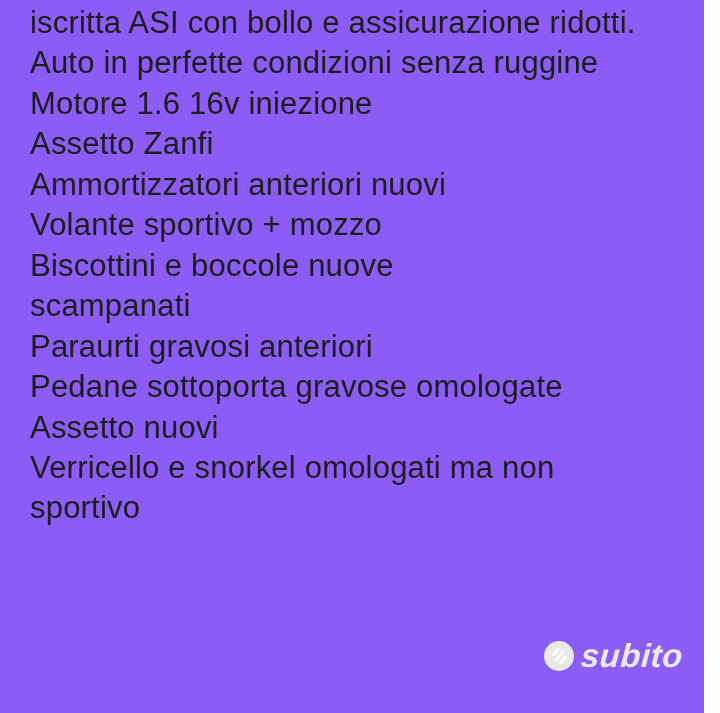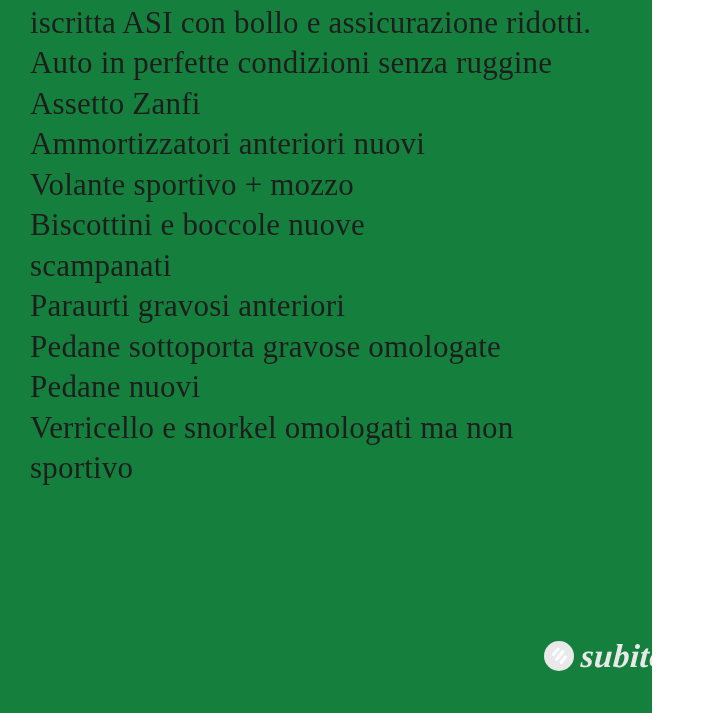--- a/index.html
+++ b/index.html
@@ -2,25 +2,25 @@
 <html><head>
 <meta charset="utf-8">
 <style>
   html, body {
     margin: 0;
     padding: 0;
     background: #ffffff;
   }
   .page {
     position: relative;
-    width: 652px;
+    width: 704px;
     height: 713px;
-    background: #15803d;
+    background: #8b5cf6;
     overflow: hidden;
-    font-family: Liberation Serif, serif;
+    font-family: Liberation Sans, sans-serif;
   }
   .description {
     position: absolute;
     top: 3px;
     left: 30px;
     right: 8px;
     color: #1d1d1d;
     font-size: 31px;
     line-height: 40.45px;
     letter-spacing: 0.2px;
@@ -54,28 +54,29 @@
   }
 </style>
 </head>
 <body>
 
 <div class="page">
 
   <div class="description">
     <div class="line">iscritta ASI con bollo e assicurazione ridotti.</div>
     <div class="line">Auto in perfette condizioni senza ruggine</div>
+    <div class="line">Motore 1.6 16v iniezione</div>
     <div class="line">Assetto Zanfi</div>
     <div class="line">Ammortizzatori anteriori nuovi</div>
     <div class="line">Volante sportivo + mozzo</div>
     <div class="line">Biscottini e boccole nuove</div>
     <div class="line">scampanati</div>
     <div class="line">Paraurti gravosi anteriori</div>
     <div class="line">Pedane sottoporta gravose omologate</div>
-    <div class="line">Pedane nuovi</div>
+    <div class="line">Assetto nuovi</div>
     <div class="line">Verricello e snorkel omologati ma non</div>
     <div class="line">sportivo</div>
   </div>
 
   <div class="watermark">
     <svg class="logo-circle" viewBox="0 0 30 30" xmlns="http://www.w3.org/2000/svg" aria-hidden="true">
       <circle cx="15" cy="15" r="15" fill="currentColor"></circle>
       <path d="M14 8 L9.5 13.5" stroke="#ffffff" stroke-width="3" stroke-linecap="round" fill="none"></path>
       <path d="M19 10.5 L12.5 18.5" stroke="#ffffff" stroke-width="3" stroke-linecap="round" fill="none"></path>
       <path d="M21.5 16 L17 21.5" stroke="#ffffff" stroke-width="3" stroke-linecap="round" fill="none"></path>

